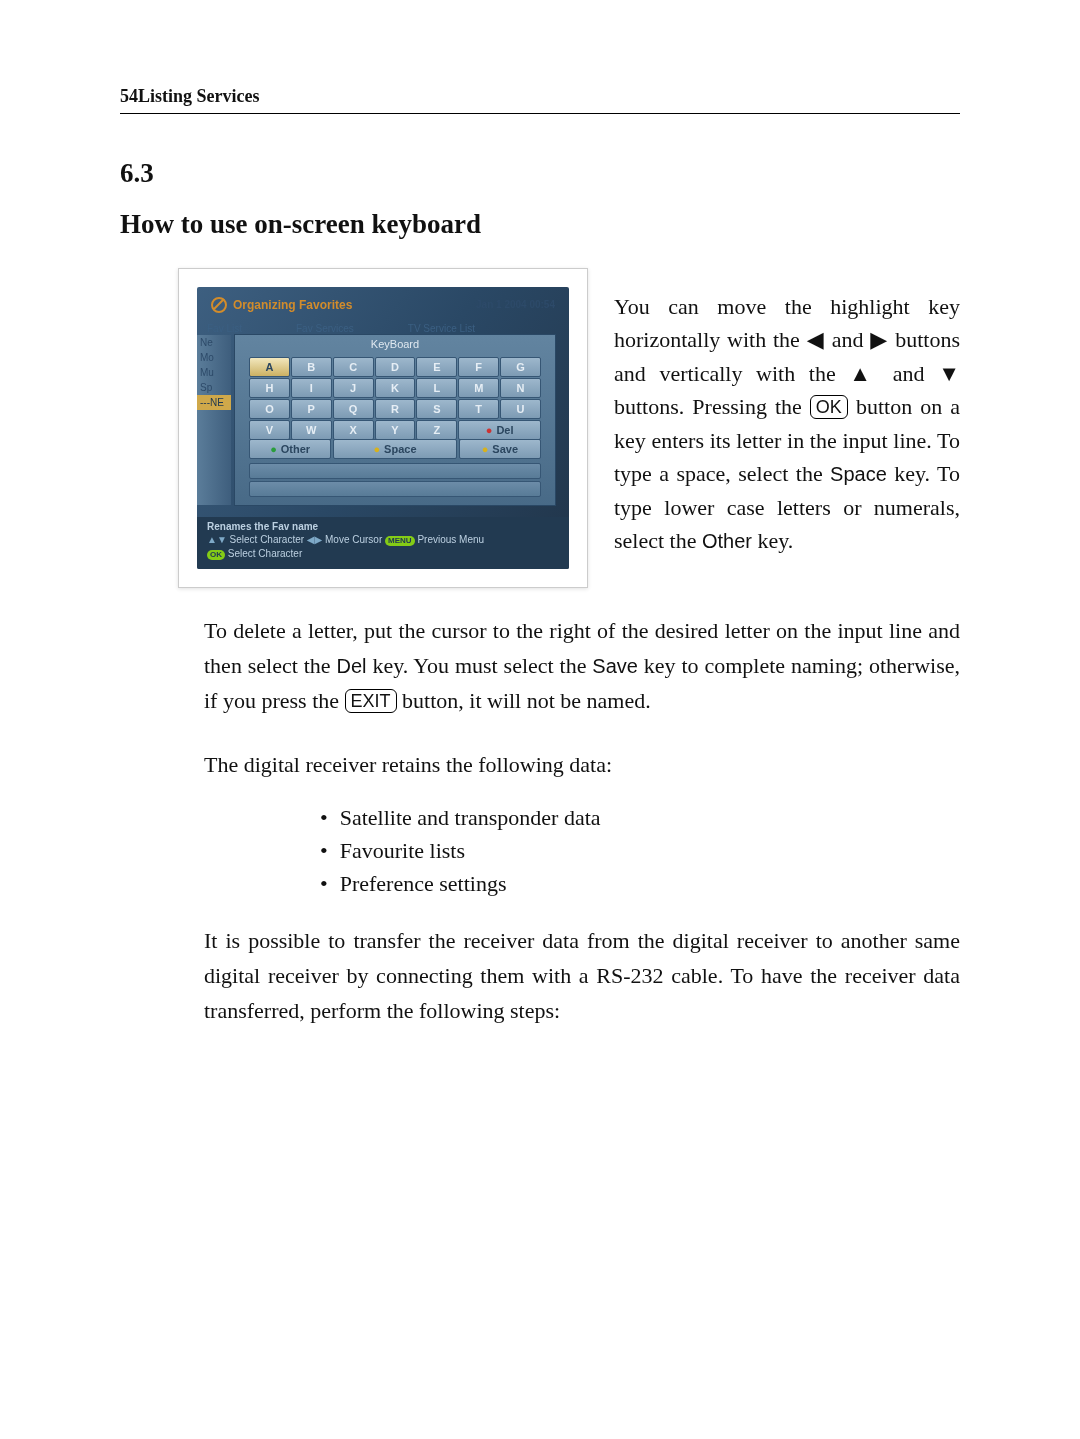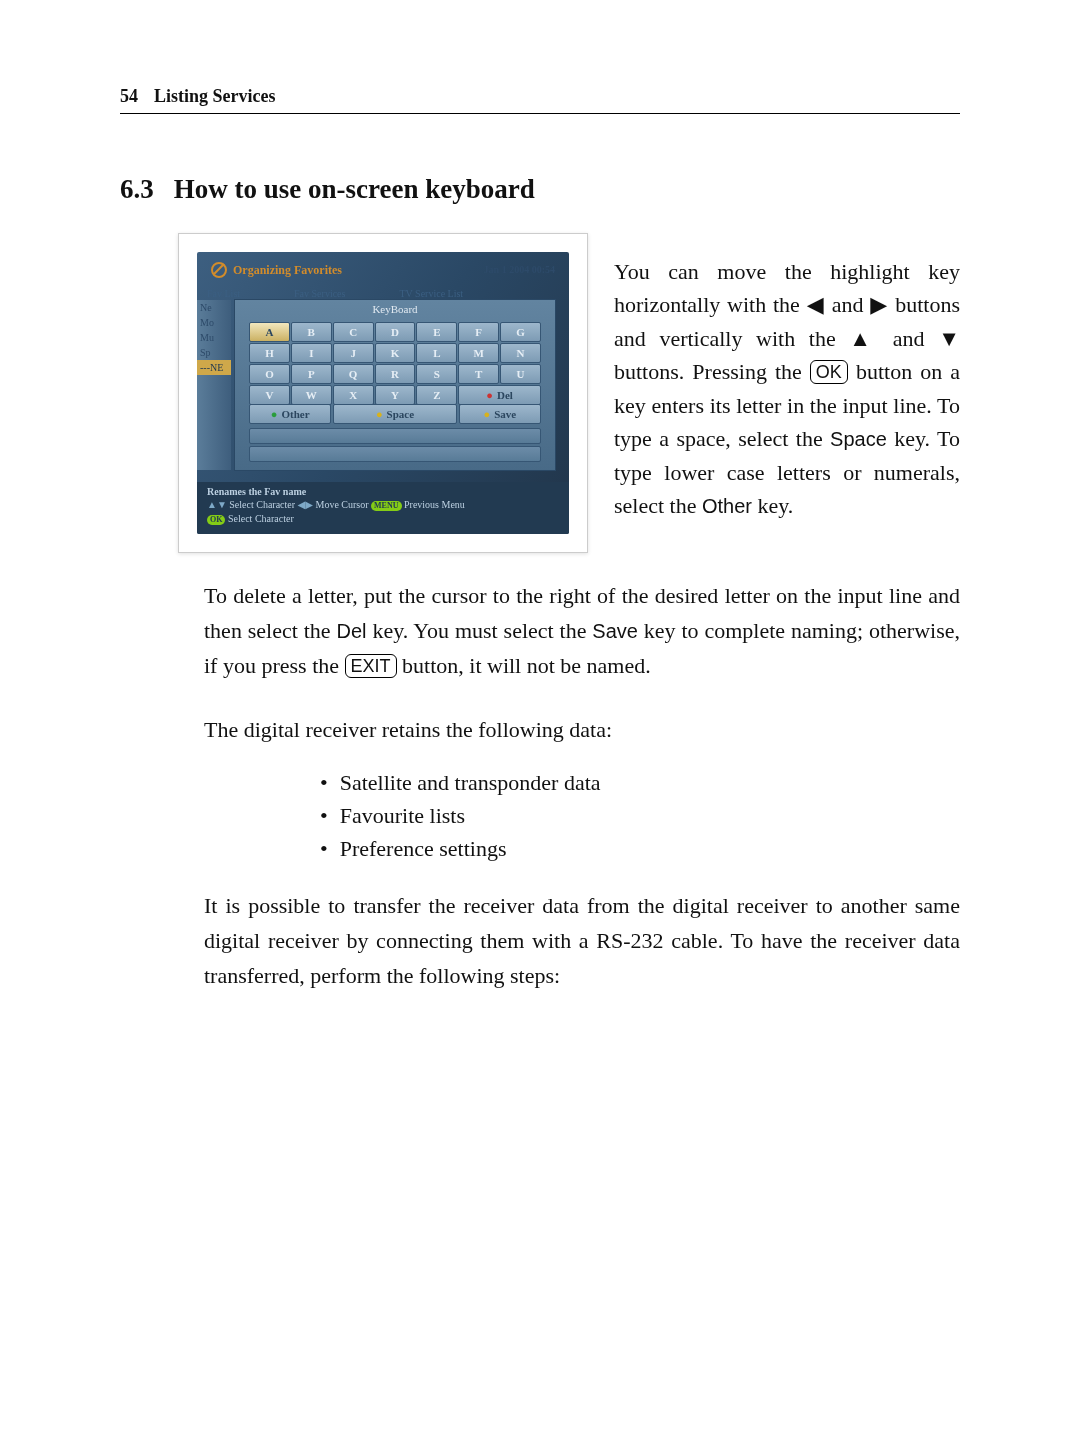--- a/index.html
+++ b/index.html
@@ -18,51 +18,51 @@
   .content {
     position: absolute;
     left: 120px;
     right: 120px;
     top: 86px;
   }
   .running-head {
     font-size: 18px;
     padding-bottom: 6px;
     border-bottom: 1.5px solid #000;
-    margin-bottom: 60px;
+    margin-bottom: 44px;
     display: flex;
-    gap: 16px;
   }
   .running-head .page-num { font-weight: 700; }
   .running-head .chap { font-weight: 700; }
 
   .sec-heading {
     display: flex;
     gap: 20px;
     font-size: 27px;
     font-weight: 700;
     margin-bottom: 28px;
+    flex-direction: column;
   }
 
   .block-63 {
     display: flex;
     gap: 26px;
     align-items: flex-start;
     margin-bottom: 26px;
   }
 
   
   .shot {
     width: 408px;
     height: 318px;
     background: #fff;
     border: 1px solid #ccc;
     box-shadow: 0 1px 4px rgba(0,0,0,0.12);
     position: relative;
-    font-family: Liberation Serif, serif;
+    font-family: Liberation Sans, sans-serif;
     font-size: 11px;
     color: #c9d6e1;
     overflow: hidden;
     margin-left: 58px;
     flex: 0 0 auto;
   }
   .shot-inner {
     position: absolute;
     left: 18px; top: 18px; right: 18px; bottom: 18px;
     background: linear-gradient(125deg, #3d5f80 0%, #2a4865 50%, #21354a 100%);

